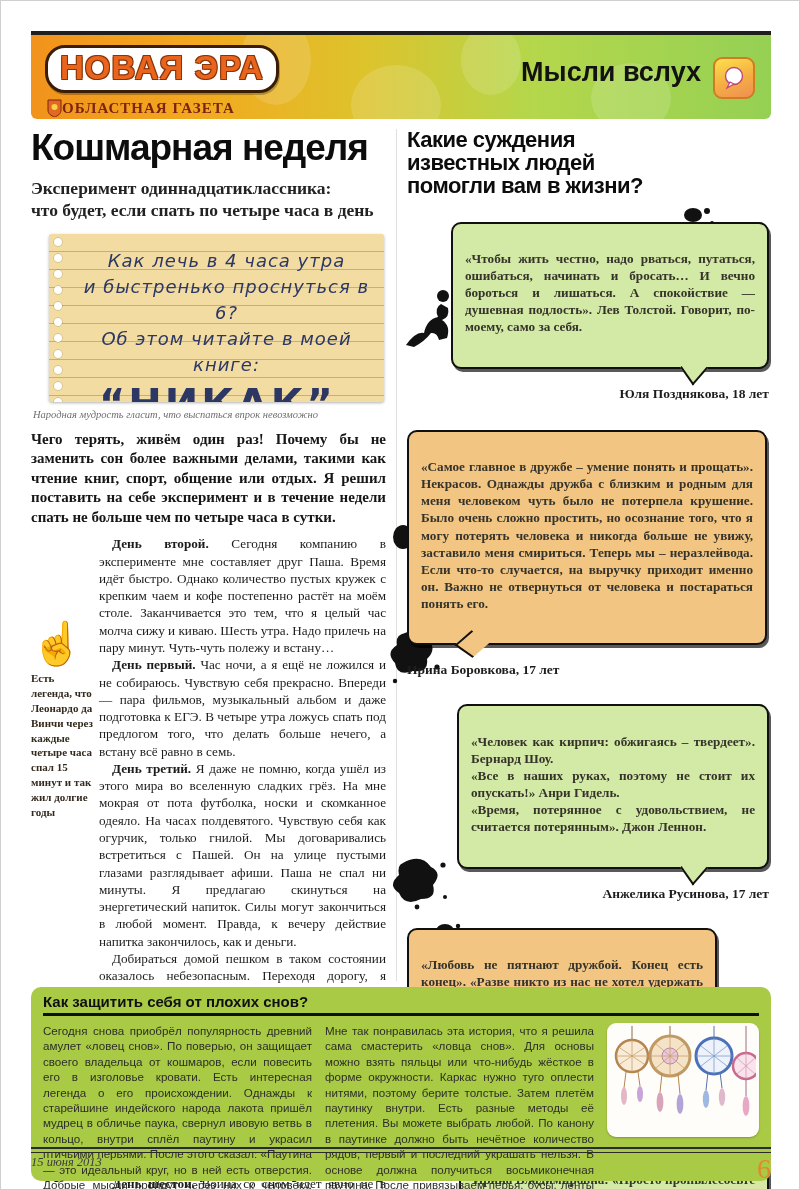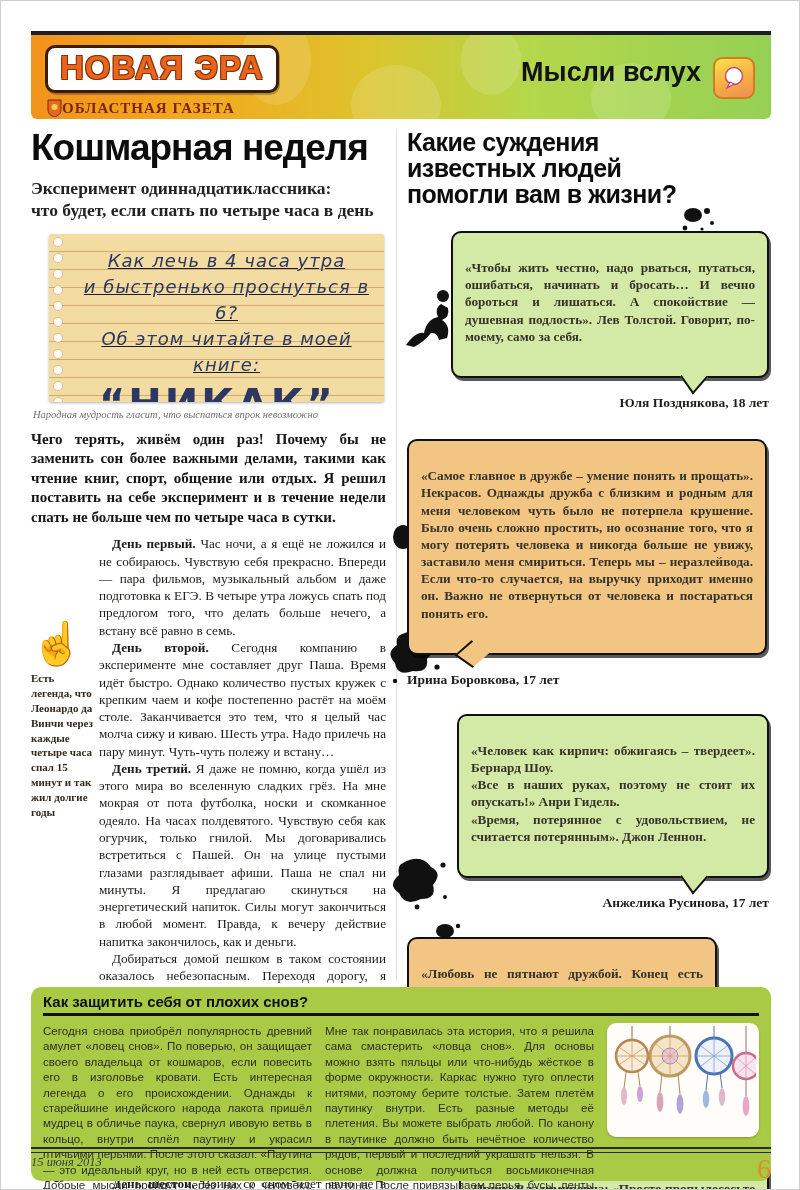--- a/index.html
+++ b/index.html
@@ -8,21 +8,21 @@
   .page { position:relative; width:800px; height:1190px; margin:0 auto; background:#fff;
           border:1px solid #cfcfcf; overflow:hidden; }
 
   
   .masthead { position:absolute; left:30px; top:30px; width:740px; height:88px;
     border-top:4px solid #1f1f1f; border-radius:0 0 6px 6px;
     background:linear-gradient(90deg,#f1931c 0%,#f3a81f 22%,#ddc32c 45%,#b4d74b 68%,#95d054 100%);
     overflow:hidden; }
   .masthead .blob { position:absolute; border-radius:50%; background:rgba(255,255,255,.14); }
   .logo-box { position:absolute; left:14px; top:10px; background:#fff; border:3px solid #3a1d07;
-    border-radius:10px; padding:1px 12px 3px; box-shadow:1px 2px 0 rgba(0,0,0,.25); }
+    border-radius:20px; padding:1px 12px 3px; box-shadow:1px 2px 0 rgba(0,0,0,.25); }
   .logo-box .logo-text { font-family:"Liberation Sans", sans-serif; font-weight:bold;
     font-size:33px; letter-spacing:1px; color:#e9641d;
     text-shadow:-1px -1px 0 #8a3408, 1px -1px 0 #8a3408, -1px 1px 0 #8a3408, 1px 1px 0 #8a3408; }
   .paper-sub { position:absolute; left:16px; top:64px; display:flex; align-items:center; gap:0; }
   .paper-sub .crest { width:15px; height:18px; }
   .paper-sub .sub-text { font-family:"Liberation Serif", serif; font-weight:bold; font-size:15px;
     color:#7c2313; letter-spacing:1px; }
   .section-flag { position:absolute; right:16px; top:22px; display:flex; align-items:flex-start; gap:12px; }
   .section-flag .flag-text { font-family:"Liberation Sans", sans-serif; font-weight:bold;
     font-size:27px; color:#121212; }
@@ -36,42 +36,42 @@
   .right-col { position:relative; width:374px; padding-left:10px; }
 
   h1.headline { font-family:"Liberation Sans", sans-serif; font-weight:bold; color:#0c0c0c;
     font-size:37px; letter-spacing:-1px; line-height:1.0; }
   .subhead { margin-top:12px; font-weight:bold; font-size:17.5px; line-height:1.25; color:#222; }
 
   
   .notebook { position:relative; margin:12px 0 0 18px; width:335px; height:168px;
     background:#f2dca2; border-radius:3px; box-shadow:0 1px 3px rgba(0,0,0,.3);
     background-image:repeating-linear-gradient(180deg, transparent 0, transparent 17px, #d3ab6e 17px, #d3ab6e 18px);
-    padding:14px 6px 6px 26px; text-align:center; overflow:hidden;text-decoration:underline; }
+    padding:14px 6px 6px 26px; text-align:center; overflow:hidden; }
   .notebook::before { content:""; position:absolute; left:2px; top:0; bottom:0; width:14px;
     background-image:radial-gradient(circle 4px at 7px 8px, #ffffff 3.5px, rgba(0,0,0,.12) 4.5px, transparent 5px);
     background-size:14px 16px; background-repeat:repeat-y; }
   .hw { font-family:"DejaVu Sans", sans-serif; color:#2c3763; }
   .hw-line { font-size:18px; font-style:italic; letter-spacing:1px; line-height:1.45; }
   .hw-big { font-size:40px; font-weight:bold; letter-spacing:3px; margin-top:6px; line-height:1.0; }
   .caption { margin:7px 0 0 2px; font-style:italic; font-size:10.5px; color:#6e6e6e; }
 
   .lead { margin-top:10px; font-weight:bold; font-size:15px; line-height:1.3; text-align:justify; color:#161616; }
 
   .article-body { display:flex; margin-top:8px; }
   .side-note { width:64px; flex:none; padding-top:88px; }
   .hand-icon { font-size:42px; line-height:1; color:#111; }
   .side-note-text { margin-top:6px; font-weight:bold; font-size:11px; line-height:1.35; color:#33291d; }
   .day-col { flex:1; padding-left:4px; }
   .para { font-size:13.2px; line-height:1.31; text-align:justify; text-indent:13px; color:#1c1c1a; }
   .para b { font-weight:bold; }
 
   
   h1.headline-r { font-family:"Liberation Sans", sans-serif; font-weight:bold; color:#0c0c0c;
-    font-size:25px; letter-spacing:-0.5px; line-height:1.04; white-space:pre-line; }
+    font-size:22px; letter-spacing:-0.5px; line-height:1.04; white-space:pre-line; }
   .bubble { position:relative; }
   .bubble-box { position:relative; border:2.5px solid #101010; border-radius:10px;
     padding:9px 12px 14px; font-weight:bold; font-size:13.2px; line-height:1.3;
     text-align:justify; color:#35332a; white-space:pre-line;
     box-shadow:2px 3px 0 rgba(0,0,0,.65); }
   .bubble-green { background:#d3e9a6; }
   .bubble-orange { background:#f2c583; }
   .bubble-mix { background:linear-gradient(168deg,#d3e9a6 55%,#efd79d 100%); }
   .tail { position:absolute; bottom:-12px; width:22px; height:22px; background:inherit;
     transform:rotate(55deg) skew(14deg); border-right:2.5px solid #101010; border-bottom:2.5px solid #101010; }
@@ -159,22 +159,22 @@
       <div class="caption">Народная мудрость гласит, что выспаться впрок невозможно</div>
 
       <p class="lead">Чего терять, живём один раз! Почему бы не заменить сон более важными делами, такими как чтение книг, спорт, общение или отдых. Я решил поставить на себе эксперимент и в течение недели спать не больше чем по четыре часа в сутки.</p>
 
       <div class="article-body">
         <div class="side-note">
           <div class="hand-icon">☝</div>
           <div class="side-note-text">Есть легенда, что Леонардо да Винчи через каждые четыре часа спал 15 минут и так жил долгие годы</div>
         </div>
         <div class="day-col">
+          <p class="para"><b>День второй.</b><span> Сегодня компанию в эксперименте мне составляет друг Паша. Время идёт быстро. Однако количество пустых кружек с крепким чаем и кофе постепенно растёт на моём столе. Заканчивается это тем, что я целый час молча сижу и киваю. Шесть утра. Надо прилечь на пару минут. Чуть-чуть полежу и встану…</span></p>
           <p class="para"><b>День первый.</b><span> Час ночи, а я ещё не ложился и не собираюсь. Чувствую себя прекрасно. Впереди — пара фильмов, музыкальный альбом и даже подготовка к ЕГЭ. В четыре утра ложусь спать под предлогом того, что делать больше нечего, а встану всё равно в семь.</span></p>
-          <p class="para"><b>День второй.</b><span> Сегодня компанию в эксперименте мне составляет друг Паша. Время идёт быстро. Однако количество пустых кружек с крепким чаем и кофе постепенно растёт на моём столе. Заканчивается это тем, что я целый час молча сижу и киваю. Шесть утра. Надо прилечь на пару минут. Чуть-чуть полежу и встану…</span></p>
           <p class="para"><b>День третий.</b><span> Я даже не помню, когда ушёл из этого мира во вселенную сладких грёз. На мне мокрая от пота футболка, носки и скомканное одеяло. На часах полдевятого. Чувствую себя как огурчик, только гнилой. Мы договаривались встретиться с Пашей. Он на улице пустыми глазами разглядывает афиши. Паша не спал ни минуты. Я предлагаю скинуться на энергетический напиток. Силы могут закончиться в любой момент. Правда, к вечеру действие напитка закончилось, как и деньги.</span></p>
           <p class="para"><b></b><span>Добираться домой пешком в таком состоянии оказалось небезопасным. Переходя дорогу, я услышал странные гудки. С недоумением поворачиваюсь. Красный свет! Оживлённая трасса, силуэты машин! Чёрт! «Жить надоело, ишь ты, бешеный какой!» – слышатся сзади голоса бабушек.</span></p>
           <p class="para"><b>День четвёртый.</b><span> Будильнику пришлось проиграть свою мелодию раз десять, прежде чем я встал. Мои глаза покрыты красной паутинкой. Этот день я пережил в состоянии злости и ненависти ко всем окружающим, кто пытался со мной поговорить.</span></p>
           <p class="para"><b>День шестой.</b><span> Война со сном идёт явно не в мою пользу. Сегодня я проиграл один из важнейших боёв – растянулся на кровати. Дав себе слабину на пару секунд, вырубился на шесть часов. После сна чувствую себя ещё хуже, будто бы мной мыли пол, а затем выжимали мои волосы. В автобусе просыпал мелочь мимо ладони кондуктора. Мне звонит учительница и рассказывает важные вещи. Я киваю. Кажется, на любой вопрос я отвечу утвердительно. Пора заканчивать!</span></p>
 
         </div>
       </div>
     </div>
 
     <div class="right-col">

